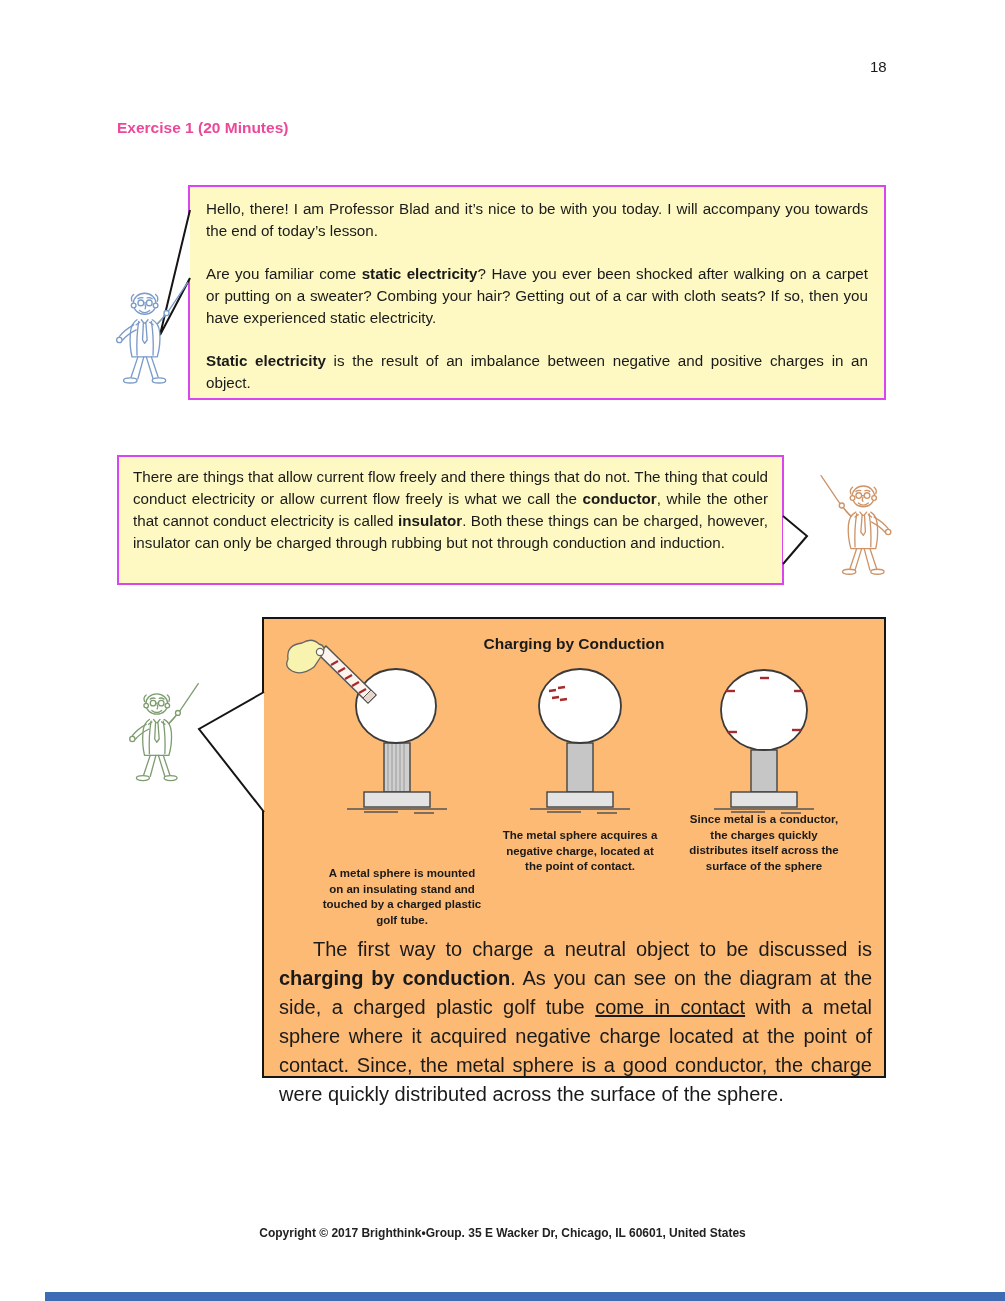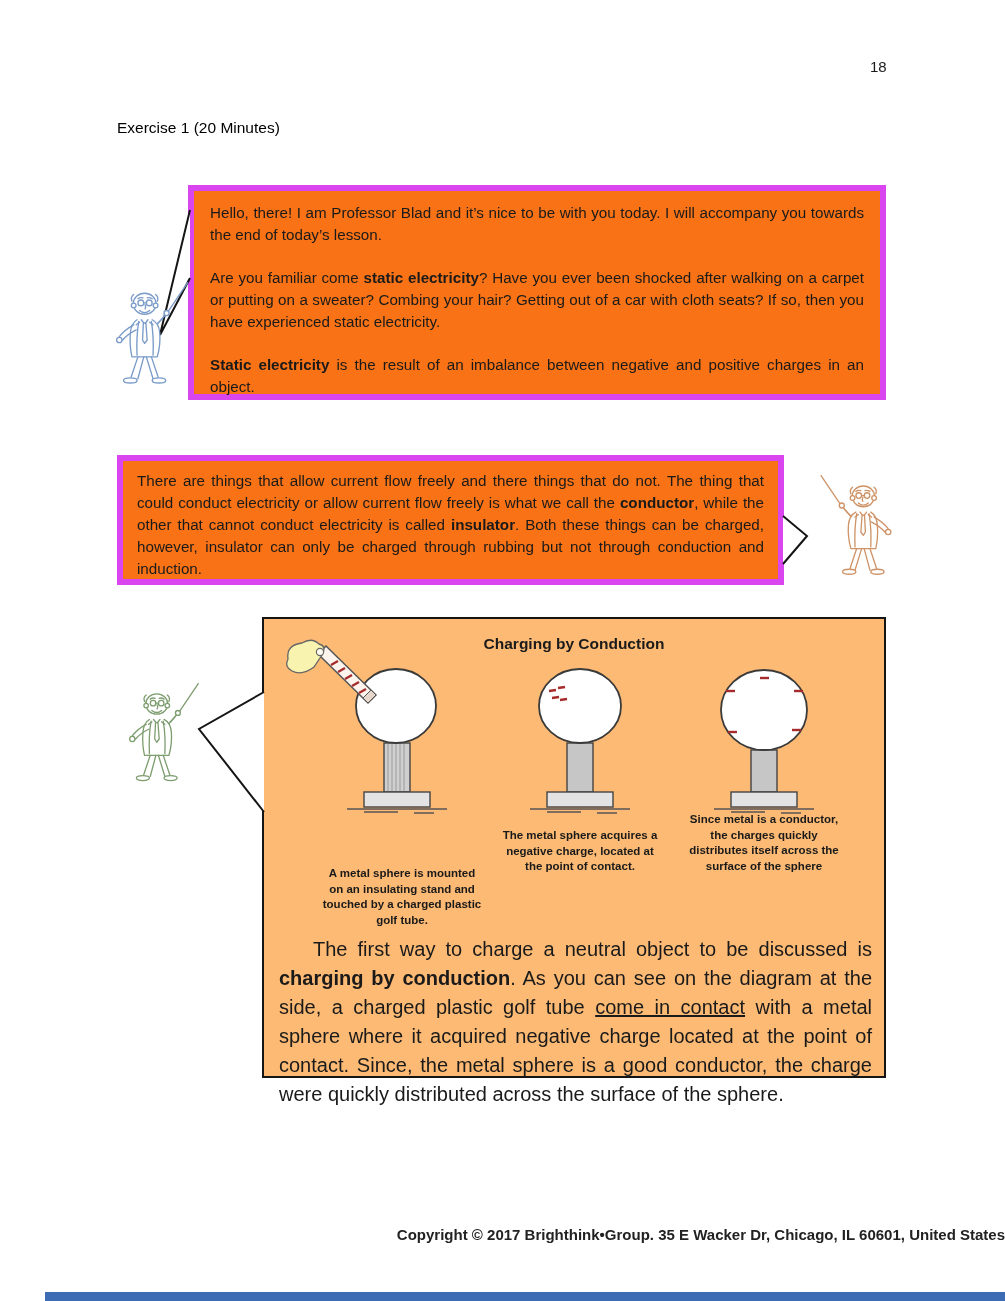--- a/index.html
+++ b/index.html
@@ -2,42 +2,42 @@
 <html><head>
 <meta charset="utf-8">
 <style>
   html,body{margin:0;padding:0;background:#ffffff;}
   .page{
     position:relative;width:1005px;height:1301px;background:#ffffff;overflow:hidden;
     font-family:"Liberation Sans",sans-serif;color:#1a1a1a;
   }
   .abs{position:absolute;}
   .page-number{left:870px;top:58px;font-size:15px;}
-  .heading{left:117px;top:119px;font-size:15.5px;font-weight:400;color:#000000;}
-  .sbox{position:absolute;border:6px solid #d946ef;background:#f97316;box-sizing:border-box;}
+  .heading{left:117px;top:119px;font-size:15.5px;font-weight:700;color:#ec4899;}
+  .sbox{position:absolute;border:2px solid #d946ef;background:#fef9c3;box-sizing:border-box;}
   .sbox p{margin:0 0 21px 0;line-height:22px;text-align:justify;font-size:15.2px;}
   .sbox p.last{margin-bottom:0;}
   .sbox1{left:188px;top:185px;width:698px;height:215px;padding:11px 16px 6px 16px;}
   .sbox2{left:117px;top:455px;width:667px;height:130px;padding:9px 14px 6px 14px;}
   .dbox{position:absolute;left:262px;top:617px;width:624px;height:461px;border:2px solid #151515;background:#fdba74;box-sizing:border-box;}
   .dbox-title{position:absolute;left:0;top:16px;width:100%;text-align:center;font-weight:700;font-size:15.5px;}
   .spheres-svg{position:absolute;left:0;top:14px;overflow:visible;}
   .caption{position:absolute;font-size:11.5px;font-weight:700;line-height:15.5px;text-align:center;}
   .cap1{left:58px;top:211px;width:160px;margin-top:36px;}
   .cap2{left:238px;top:209px;width:156px;}
   .cap3{left:418px;top:193px;width:164px;}
   .dbox-para{position:absolute;left:15px;top:316px;width:593px;text-align:justify;line-height:29px;font-size:20px;text-indent:34px;}
   b{font-weight:700;}
   .ul{text-decoration:underline;}
   .tails{position:absolute;left:0;top:0;pointer-events:none;}
   .prof{position:absolute;overflow:visible;}
   .prof-blue{color:#7B9CC9;}
   .prof-orange{color:#CE9468;}
   .prof-green{color:#7E9D6F;}
-  .footer{left:0;top:1226px;width:100%;text-align:right;font-size:15px;font-weight:600;color:#222;}
+  .footer{left:0;top:1226px;width:100%;text-align:center;font-size:12px;font-weight:600;color:#222;}
   .bottombar{left:45px;top:1292px;width:960px;height:9px;background:#3D6CB4;}
 </style>
 </head>
 <body>
 
 <div class="page">
 
   <div class="abs page-number">18</div>
   <div class="abs heading">Exercise 1 (20 Minutes)</div>
 

